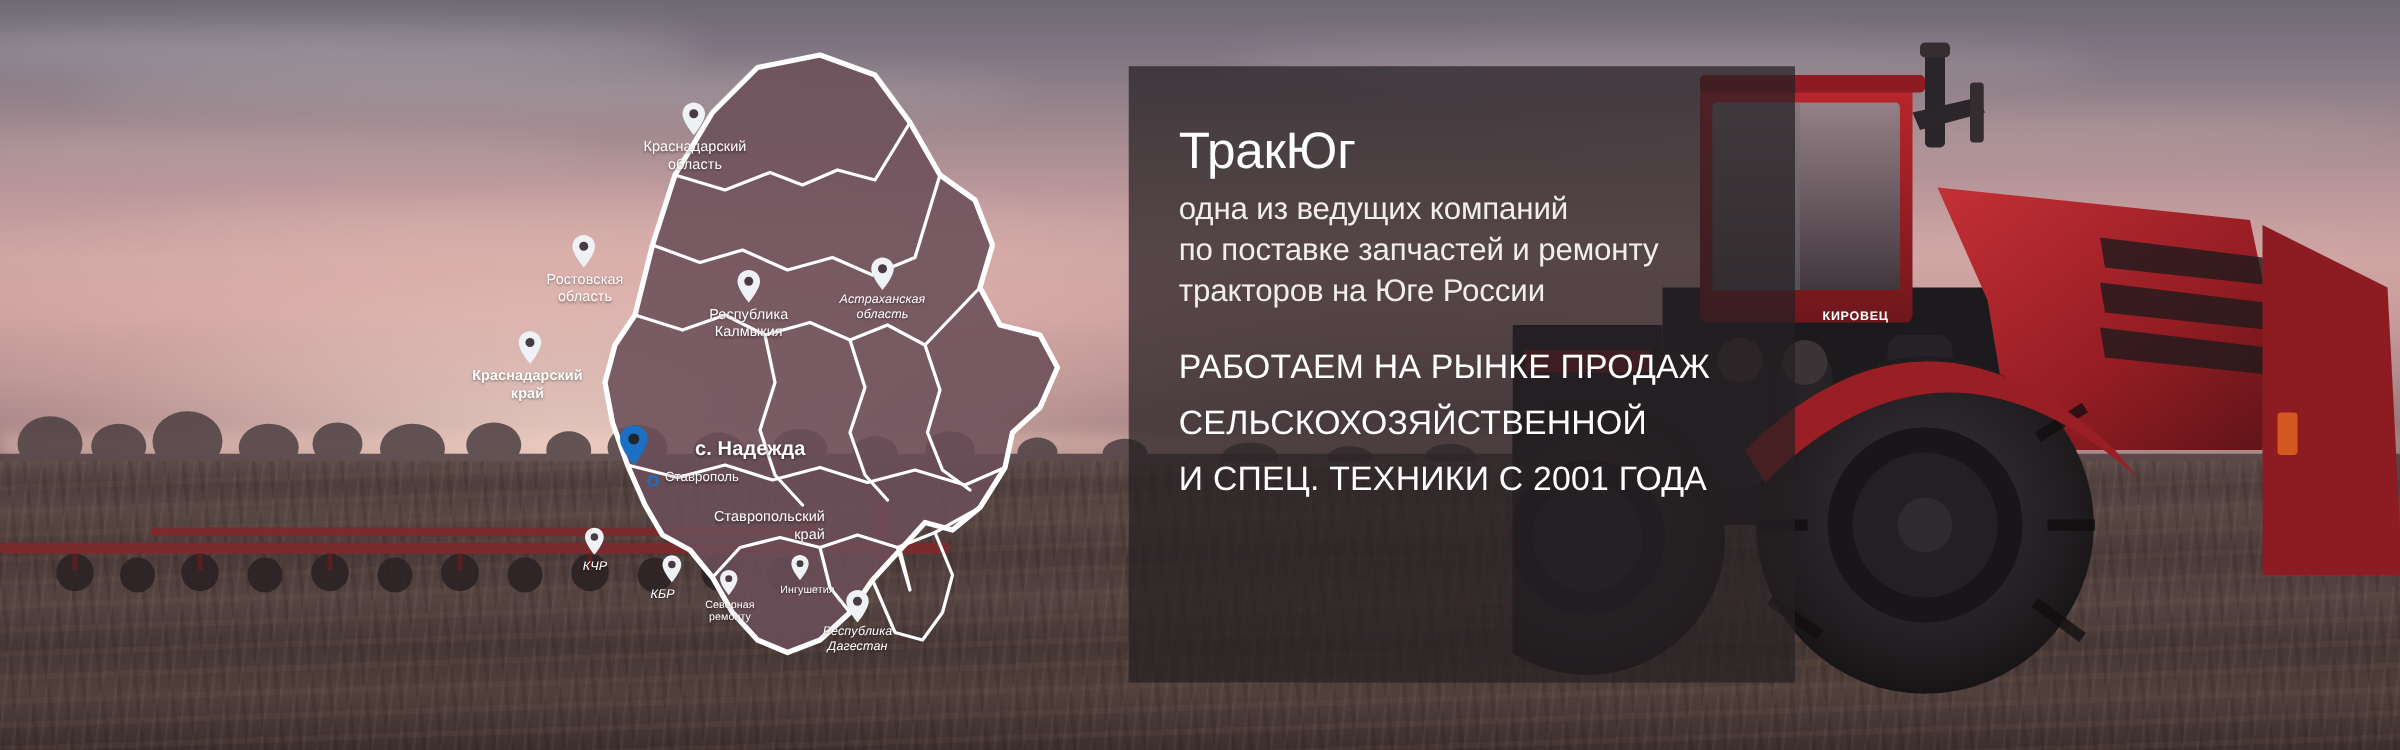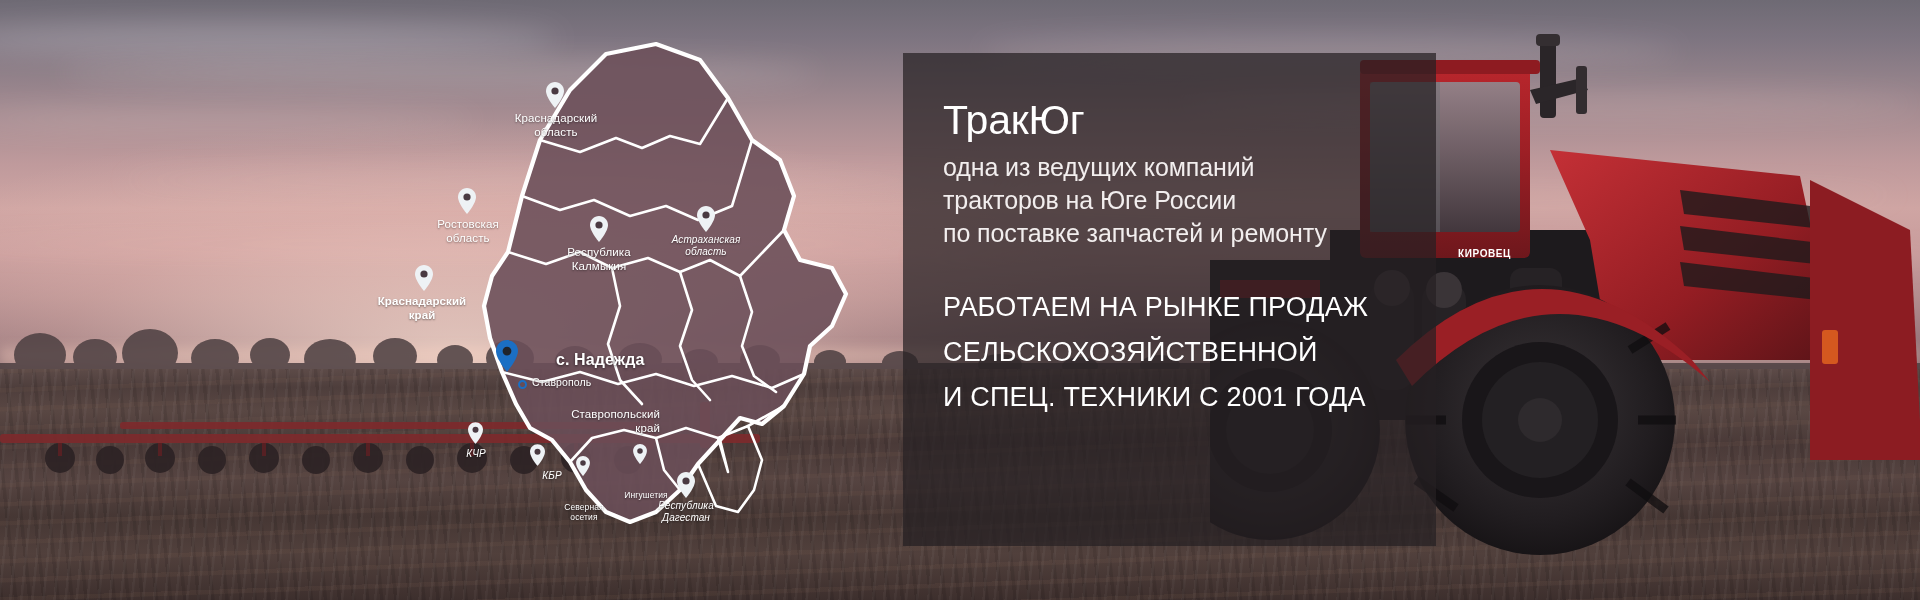--- a/index.html
+++ b/index.html
@@ -88,21 +88,21 @@
     color: #ffffff;
     text-align: center;
     line-height: 1.18;
     font-size: 11.5px;
     letter-spacing: .1px;
     text-shadow: 0 1px 2px rgba(0,0,0,.45);
     white-space: nowrap;
     pointer-events: auto;
   }
   .map-label.sm { font-size: 10px; font-style: italic; }
-  .map-label.xs { font-size: 8.5px; margin-top: 24px; }
+  .map-label.xs { font-size: 8.5px; }
   .map-label.city {
     font-size: 16px; font-weight: 700; text-align: left;
     text-shadow: 0 1px 3px rgba(0,0,0,.6);
   }
   .map-label.capital {
     font-size: 10.5px; text-align: left; font-weight: 400;
     text-shadow: 0 1px 2px rgba(0,0,0,.5);
   }
   .pin { position: absolute; width: 18px; height: 26px; }
   .pin.big { width: 22px; height: 32px; }
@@ -131,21 +131,21 @@
   .lead {
     color: #f2eeee;
     font-size: 25px;
     font-weight: 400;
     line-height: 1.33;
     letter-spacing: -0.1px;
     margin: 0;
   }
   .lead div { white-space: nowrap; }
   .tagline {
-    margin-top: 34px;
+    margin-top: 20px;
     color: #ffffff;
     font-size: 27px;
     font-weight: 400;
     line-height: 1.67;
     letter-spacing: .2px;
   }
   .tagline div { white-space: nowrap; }
 
   
   #tractor { position: absolute; left: 1210px; top: 30px; width: 720px; height: 540px; }
@@ -437,31 +437,31 @@
         </svg>
     </span>
     <div class="map-label sm" style="left:56px; top:428px; width:80px;">КЧР</div>
 
     <span class="pin" style="left:150px; top:424px; width:15px; height:22px;">
       <svg viewBox="0 0 18 26">
           <path d="M9 0C4 0 0 4 0 9c0 6.6 9 17 9 17s9-10.4 9-17c0-5-4-9-9-9z" fill="#eef2f5"></path>
           <circle cx="9" cy="9" r="3.6" fill="#4a3a42"></circle>
         </svg>
     </span>
-    <div class="map-label sm" style="left:132px; top:450px; width:80px;">КБР</div>
+    <div class="map-label sm" style="left:110px; top:450px; width:80px;">КБР</div>
 
     <span class="pin" style="left:196px; top:436px; width:14px; height:20px;">
       <svg viewBox="0 0 18 26">
           <path d="M9 0C4 0 0 4 0 9c0 6.6 9 17 9 17s9-10.4 9-17c0-5-4-9-9-9z" fill="#eef2f5"></path>
           <circle cx="9" cy="9" r="3.6" fill="#4a3a42"></circle>
         </svg>
     </span>
     <div class="map-label xs" style="left:156px; top:458px; width:96px;">
       <div>Северная</div>
-      <div>осетия</div>
+      <div>ремонту</div>
     </div>
 
     <span class="pin" style="left:253px; top:424px; width:14px; height:20px;">
       <svg viewBox="0 0 18 26">
           <path d="M9 0C4 0 0 4 0 9c0 6.6 9 17 9 17s9-10.4 9-17c0-5-4-9-9-9z" fill="#eef2f5"></path>
           <circle cx="9" cy="9" r="3.6" fill="#4a3a42"></circle>
         </svg>
     </span>
     <div class="map-label xs" style="left:218px; top:446px; width:96px;">Ингушетия</div>
 
@@ -476,22 +476,22 @@
       <div>Дагестан</div>
     </div>
   </div>
 
   <div id="panel">
     <div id="panel-inner">
       <div class="brand">ТракЮг</div>
 
       <div class="lead">
         <div>одна из ведущих компаний</div>
+        <div>по поставке запчастей и ремонту</div>
         <div>тракторов на Юге России</div>
-        <div>по поставке запчастей и ремонту</div>
       </div>
 
       <div class="tagline">
         <div>РАБОТАЕМ НА РЫНКЕ ПРОДАЖ</div>
         <div>СЕЛЬСКОХОЗЯЙСТВЕННОЙ</div>
         <div>И СПЕЦ. ТЕХНИКИ С 2001 ГОДА</div>
       </div>
     </div>
   </div>
 

